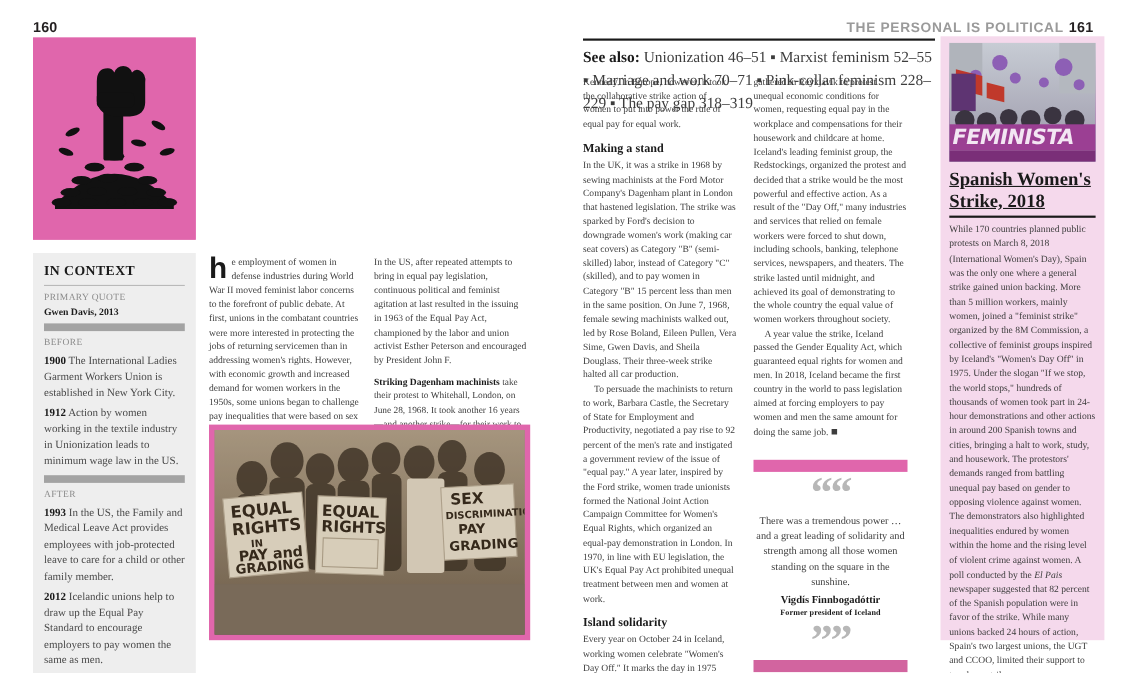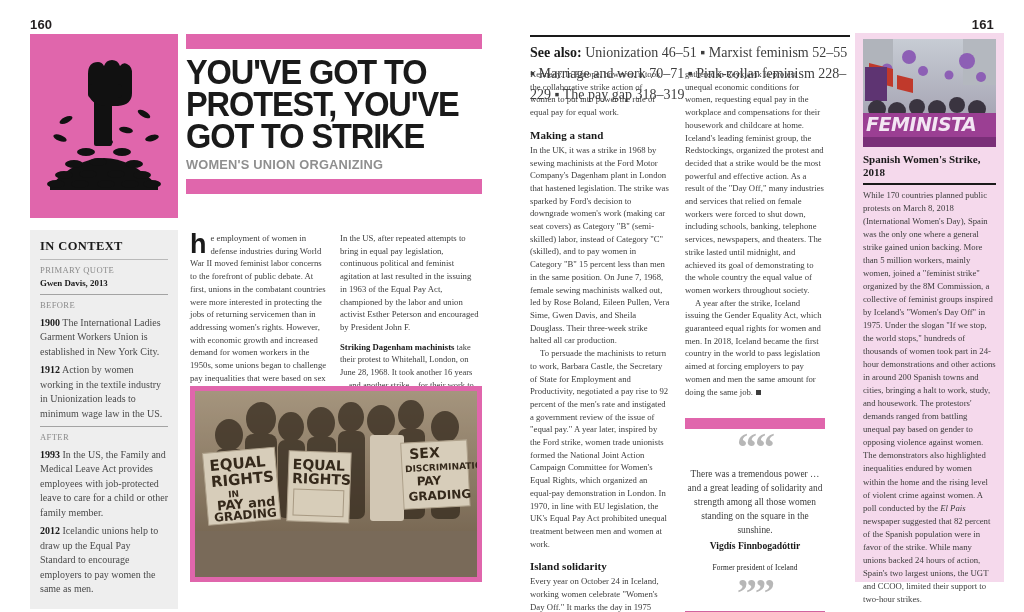--- a/index.html
+++ b/index.html
@@ -55,21 +55,21 @@
   
   .in-context {
     position: absolute; left: 30px; top: 230px; width: 148px;
     background: #eeeeee; padding: 9px 10px 12px 10px;
   }
   .ic-title {
     font-family: "Liberation Serif", serif; font-weight: bold;
     font-size: 12.5px; letter-spacing: .4px; color: #1a1a1a;
     padding-bottom: 5px; border-bottom: 1px solid #b9b9b9; margin-bottom: 5px;
   }
-  .ic-block { padding-bottom: 5px; border-bottom: 1px solid #a3a3a3; margin-bottom: 5px; }
+  .ic-block { padding-bottom: 5px; border-bottom: 7px solid #a3a3a3; margin-bottom: 5px; }
   .ic-block:last-child { border-bottom: none; margin-bottom: 0; padding-bottom: 0; }
   .ic-label {
     font-family: "Liberation Serif", serif; font-size: 8.6px;
     color: #8b8b8b; letter-spacing: .35px; text-transform: uppercase;
     line-height: 1.35;
   }
   .ic-value {
     font-family: "Liberation Serif", serif; font-weight: bold;
     font-size: 8.9px; color: #1a1a1a; line-height: 1.42;
   }
@@ -134,46 +134,47 @@
   .pq-mark {
     font-family: "Liberation Serif", serif; font-size: 40px; line-height: .45;
     color: #b7b7b7; font-weight: bold; letter-spacing: -2px;
   }
   .pq-text { font-size: 9.4px; line-height: 1.5; color: #3d3d3d; margin: 10px 0 2px 0; }
   .pq-author {
     font-family: "Liberation Serif", serif; font-weight: bold;
     font-size: 9.6px; color: #1a1a1a;
   }
   .pq-role {
-    font-family: "Liberation Serif", serif; font-weight: normal;
-    font-size: 7.4px; color: #1a1a1a; letter-spacing: .1px; margin-top: 12px;
+    font-family: "Liberation Serif", serif; font-weight: bold;
+    font-size: 7.4px; color: #1a1a1a; letter-spacing: .1px; margin-top: 1px;
   }
   .pq-bar-bottom { width: 100%; height: 11px; background: #d2649f; margin-top: 9px; }
 
   
   .side-panel {
     position: absolute; left: 343px; top: 33px; width: 149px; height: 549px;
     background: #f5d9ec; padding: 6px 8px 8px 8px;
   }
   .sp-photo { width: 100%; height: 108px; overflow: hidden; position: relative;
     background: linear-gradient(180deg,#b9bec7 0%, #9b93ad 38%, #8f5f9e 60%, #7c3d8e 100%); font-style: italic; }
   .sp-title {
     font-family: "Liberation Serif", serif; font-weight: bold;
-    font-size: 11px; line-height: 1.16; color: #1a1a1a; margin: 6px 0 4px 0;
+    font-size: 17px; line-height: 1.16; color: #1a1a1a; margin: 6px 0 4px 0; text-decoration: underline;
   }
   .sp-rule { border-top: 2px solid #1a1a1a; margin-bottom: 4px; }
   .sp-body { font-size: 8.7px; line-height: 1.5; color: #3d3d3d; }
   .sp-body i { font-style: italic; }
 </style>
 </head>
 <body>
 
 <div class="spread">
 
   <div class="folio folio-left">160</div>
+  <div class="running-head">THE PERSONAL IS POLITICAL</div>
   <div class="folio folio-right">161</div>
 
   <div class="left-page">
 
     <div class="hero-art">
       <svg viewBox="0 0 148 184">
         <rect width="148" height="184" fill="#e066ac"></rect>
         <g fill="#111111">
 
           <path d="M20 152 Q74 96 128 152 L128 156 L20 156 Z"></path>
@@ -200,26 +201,20 @@
           <ellipse cx="96" cy="96" rx="7" ry="3" transform="rotate(10 96 96)"></ellipse>
 
           <rect x="64" y="54" width="18" height="58" rx="2"></rect>
 
           <path d="M58 40 q0 -12 10 -12 q4 0 6 4 q2 -6 8 -6 q6 0 8 6 q3 -4 7 -2 q6 3 5 11 l0 18 q0 12 -14 13 l-12 0 q-16 -1 -18 -14 Z"></path>
           <rect x="58" y="50" width="34" height="14" rx="4"></rect>
         </g>
       </svg>
     </div>
 
-    <div class="title-block">
-      <div class="title-bar"></div>
-      <div class="title-text">YOU'VE GOT TO PROTEST, YOU'VE GOT TO STRIKE</div>
-      <div class="subtitle-text">WOMEN'S UNION ORGANIZING</div>
-      <div class="title-bar"></div>
-    </div>
 
     <div class="in-context">
       <div class="ic-title">IN CONTEXT</div>
 
       <div class="ic-block">
         <div class="ic-label">PRIMARY QUOTE</div>
         <div class="ic-value">Gwen Davis, 2013</div>
       </div>
 
 
@@ -326,21 +321,21 @@
       <p>Kennedy. In Europe, however, it took the collaborative strike action of women to put into power the rule of equal pay for equal work.</p>
       <div class="sub-head">Making a stand</div>
       <p>In the UK, it was a strike in 1968 by sewing machinists at the Ford Motor Company's Dagenham plant in London that hastened legislation. The strike was sparked by Ford's decision to downgrade women's work (making car seat covers) as Category "B" (semi-skilled) labor, instead of Category "C" (skilled), and to pay women in Category "B" 15 percent less than men in the same position. On June 7, 1968, female sewing machinists walked out, led by Rose Boland, Eileen Pullen, Vera Sime, Gwen Davis, and Sheila Douglass. Their three-week strike halted all car production.</p>
       <p class="indent">To persuade the machinists to return to work, Barbara Castle, the Secretary of State for Employment and Productivity, negotiated a pay rise to 92 percent of the men's rate and instigated a government review of the issue of "equal pay." A year later, inspired by the Ford strike, women trade unionists formed the National Joint Action Campaign Committee for Women's Equal Rights, which organized an equal-pay demonstration in London. In 1970, in line with EU legislation, the UK's Equal Pay Act prohibited unequal treatment between men and women at work.</p>
       <div class="sub-head">Island solidarity</div>
       <p>Every year on October 24 in Iceland, working women celebrate "Women's Day Off." It marks the day in 1975 when 25,000 women, almost 90 percent of the workforce, took part in a national strike. They</p>
     </div>
 
     <div class="rcol rcol-2">
       <p>gathered in Reykjavik to protest unequal economic conditions for women, requesting equal pay in the workplace and compensations for their housework and childcare at home. Iceland's leading feminist group, the Redstockings, organized the protest and decided that a strike would be the most powerful and effective action. As a result of the "Day Off," many industries and services that relied on female workers were forced to shut down, including schools, banking, telephone services, newspapers, and theaters. The strike lasted until midnight, and achieved its goal of demonstrating to the whole country the equal value of women workers throughout society.</p>
-      <p class="indent"><span>A year after the strike, Iceland issuing the Gender Equality Act, which guaranteed equal rights for women and men. In 2018, Iceland became the first country in the world to pass legislation aimed at forcing employers to pay women and men the same amount for doing the same job.</span><span class="end-mark"></span></p>
+      <p class="indent"><span>A year value the strike, Iceland passed the Gender Equality Act, which guaranteed equal rights for women and men. In 2018, Iceland became the first country in the world to pass legislation aimed at forcing employers to pay women and men the same amount for doing the same job.</span><span class="end-mark"></span></p>
     </div>
 
     <div class="pull-quote">
       <div class="pq-bar"></div>
       <div class="pq-mark">““</div>
       <div class="pq-text">There was a tremendous power … and a great leading of solidarity and strength among all those women standing on the square in the sunshine.</div>
       <div class="pq-author">Vigdís Finnbogadóttir</div>
       <div class="pq-role">Former president of Iceland</div>
       <div class="pq-mark" style="margin-top:12px">””</div>
       <div class="pq-bar-bottom"></div>

